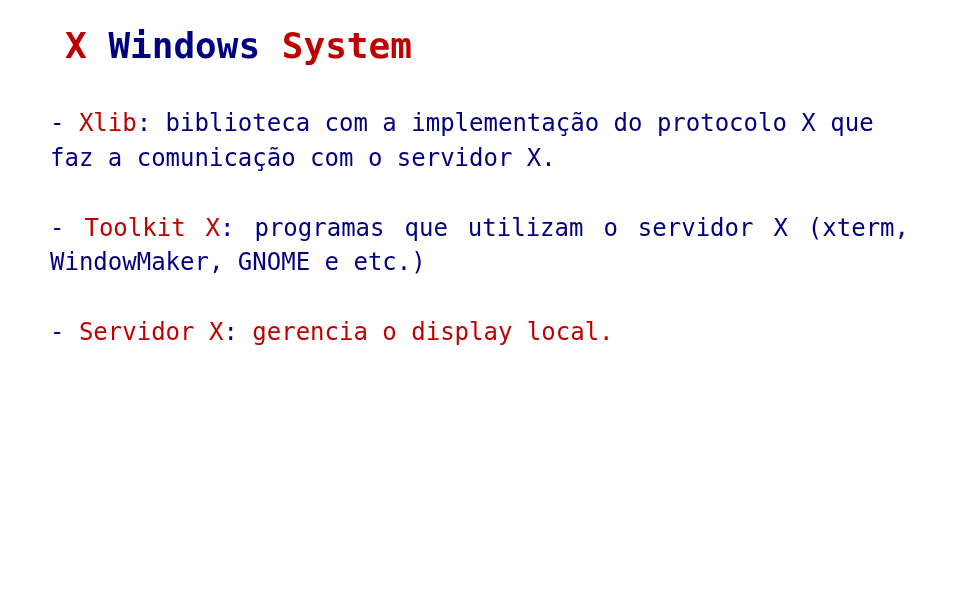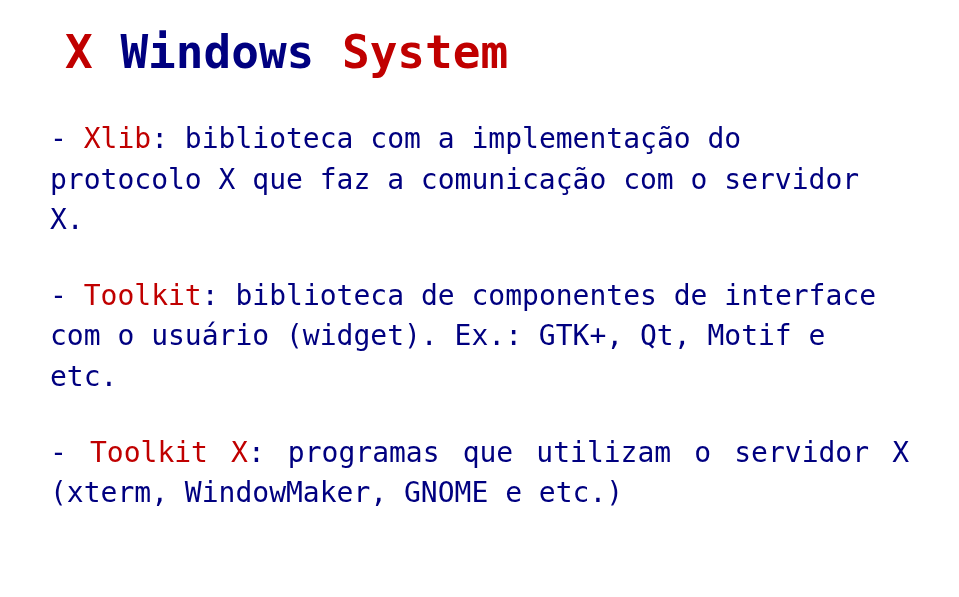--- a/index.html
+++ b/index.html
@@ -9,31 +9,31 @@
     height: 597px;
     background: #ffffff;
     font-family: "DejaVu Sans Mono", "Liberation Mono", "Courier New", monospace;
     overflow: hidden;
   }
   .page {
     padding: 25px 50px 40px 50px;
     box-sizing: border-box;
   }
   .title {
-    font-size: 46px;
+    font-size: 36px;
     font-weight: bold;
     margin-bottom: 40px;
     margin-left: 15px;
   }
   .title .word1 { color: #c00000; }
   .title .word2 { color: #000080; }
   .title .word3 { color: #c00000; }
 
   .item {
-    font-size: 28px;
+    font-size: 24px;
     line-height: 1.45;
     margin-bottom: 35px;
     color: #000080;
   }
   .item .emph { color: #c00000; }
 
   .justify { text-align: justify; }
 </style>
 </head>
 <body>
@@ -43,22 +43,22 @@
   <div class="title">
     <span class="word1">X</span>
     <span class="word2">Windows</span>
     <span class="word3">System</span>
   </div>
 
   <div class="item">
     <span>- </span><span class="emph">Xlib</span><span>: biblioteca com a implementação do protocolo X que faz a comunicação com o servidor X.</span>
   </div>
 
-  <div class="item">
-    <span>- </span><span class="emph">Toolkit</span><span>: biblioteca de componentes de interface com o usuário (widget). Ex.: GTK+, Qt, Motif e etc.</span>
-  </div>
 
   <div class="item justify">
     <span>- </span><span class="emph">Toolkit X</span><span>: programas que utilizam o servidor X (xterm, WindowMaker, GNOME e etc.)</span>
   </div>
 
+  <div class="item">
+    <span>- </span><span class="emph">Servidor X</span><span>: </span><span class="emph">gerencia o display local.</span><span></span>
+  </div>
 
 </div>
 
 </body></html>

